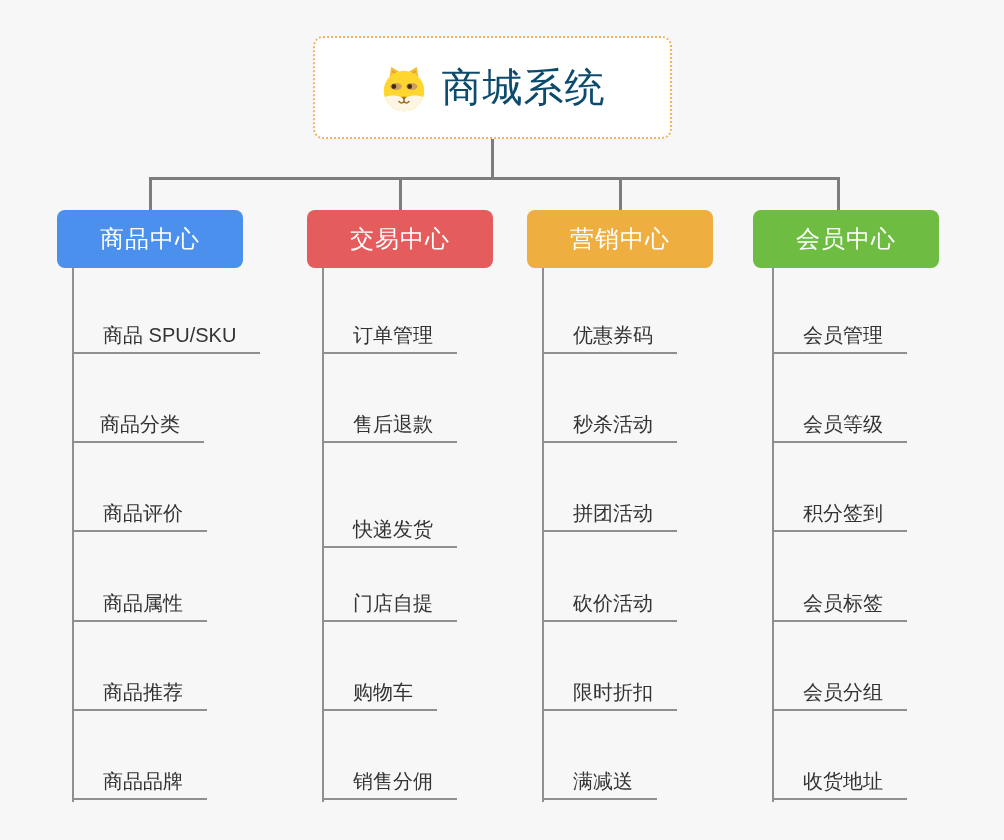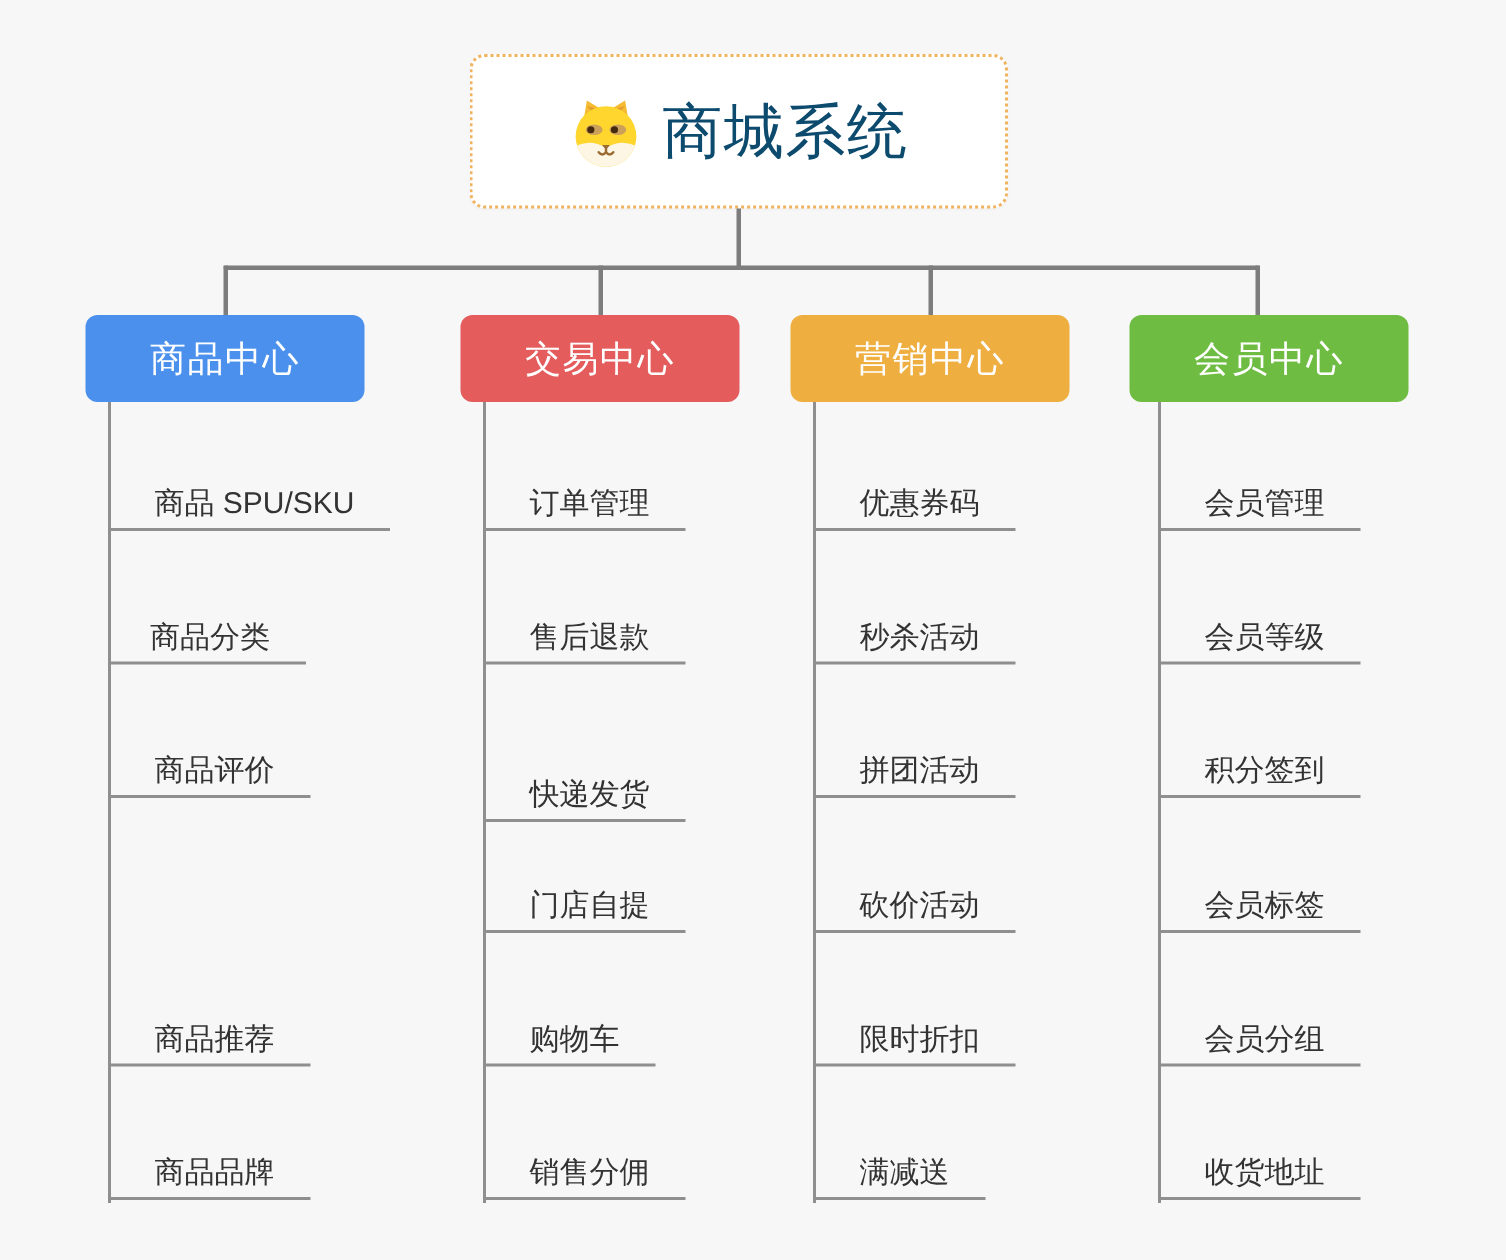--- a/index.html
+++ b/index.html
@@ -112,20 +112,21 @@
   <div class="line bus"></div>
 
   <div id="branches-layer">
       <div class="line drop" style="left: 149px;"></div>
       <div class="branch-box" style="left: 57px; background: rgb(74, 144, 236);">商品中心</div>
       <div class="column" style="left: 72px;">
         <div class="col-line"></div>
         <div class="leaf" style="top: 46px;">商品 SPU/SKU</div>
         <div class="leaf" style="top: 135px; padding-left: 28px;">商品分类</div>
         <div class="leaf" style="top: 224px;">商品评价</div>
+        <div class="leaf" style="top: 314px;">商品属性</div>
         <div class="leaf" style="top: 403px;">商品推荐</div>
         <div class="leaf" style="top: 492px;">商品品牌</div>
       </div>
       <div class="line drop" style="left: 399px;"></div>
       <div class="branch-box" style="left: 307px; background: rgb(228, 92, 92);">交易中心</div>
       <div class="column" style="left: 322px;">
         <div class="col-line"></div>
         <div class="leaf" style="top: 46px;">订单管理</div>
         <div class="leaf" style="top: 135px;">售后退款</div>
         <div class="leaf" style="top: 224px; margin-top: 16px;">快递发货</div>

